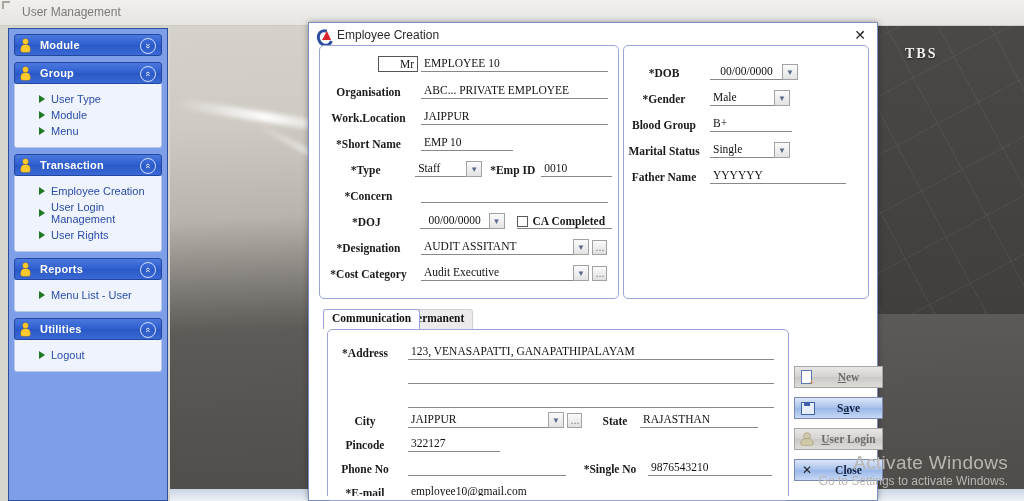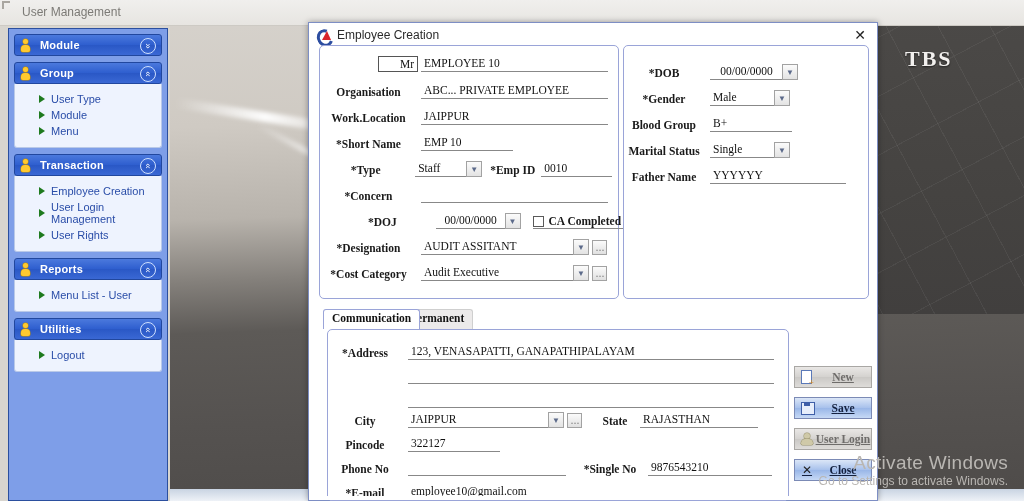--- a/index.html
+++ b/index.html
@@ -35,21 +35,21 @@
   .bg-dark-grid {
     position: absolute; left: 830px; top: 14px; width: 194px; height: 300px;
     background:
       repeating-linear-gradient(62deg, rgba(255,255,255,.055) 0 1px, rgba(255,255,255,0) 1px 46px),
       repeating-linear-gradient(-28deg, rgba(255,255,255,.05) 0 1px, rgba(255,255,255,0) 1px 52px),
       linear-gradient(180deg, #4b4947 0%, #454341 60%, #413f3e 100%);
   }
   .tbs-logo {
     position: absolute; left: 905px; top: 46px;
     font-family: "Liberation Serif", serif;
-    font-weight: bold; font-size: 22px; letter-spacing: 2px;
+    font-weight: bold; font-size: 14px; letter-spacing: 2px;
     color: #f2f0ee;
     text-shadow: 0 1px 2px rgba(0,0,0,.6);
   }
   .bg-bottom-band {
     position: absolute; left:170px; top: 489px; width: 854px; height: 12px;
     background: linear-gradient(180deg,#c9d4e2,#eef2f7);
   }
 
   
   .app-titlebar {
@@ -212,27 +212,26 @@
     font-family: "Liberation Serif", serif;
     font-size: 11.5px; font-weight: bold; color: #111;
     border: 1px solid #bfc6de; border-bottom: none;
     border-radius: 3px 3px 0 0;
   }
   .tab.active { left: 0; background: #ffffff; border-color: #9aa4d8; z-index: 2; }
   .tab.inactive { left: 78px; background: #eceaea; border-color: #cfcfcf; }
 
   
   .btn {
-    position: absolute; left: 794px; width: 78px; height: 22px;
+    position: absolute; left: 794px; width: 89px; height: 22px;
     display: flex; align-items: center;
     border: 1px solid #7b8ab5;
     font-family: "Liberation Serif", serif;
     font-size: 11.5px; font-weight: bold;
     padding-left: 4px;
-    text-decoration: underline;
   }
   .btn.primary { background: linear-gradient(180deg,#dbe6f7 0%, #a9c2ec 48%, #9ab7e8 52%, #c6d9f5 100%); color:#14213f; }
   .btn.disabled { background: linear-gradient(180deg,#e9e7e5 0%, #d4d2cf 50%, #cbc9c6 52%, #dedcd9 100%); color:#6e6c6a; border-color:#a9a7a4; }
   .btn .blabel { flex: 1; text-align: center; }
   .btn u { text-decoration: underline; }
   .bicon { width: 16px; height: 16px; flex: none; position: relative; }
 
   .ico-new::before {
     content:""; position:absolute; left:2px; top:1px; width:9px; height:12px;
     border:1px solid #5b79b8; background:#fff;
@@ -400,21 +399,21 @@
         <span class="combo-arrow">▼</span>
         <span class="flabel" style="width:52px; margin-left:6px;">*Emp ID</span>
         <span class="fval" style="width:75px; margin-left:4px;">0010</span>
       </div>
 
       <div class="field" style="left:0; top:139px; width:292px;">
         <span class="flabel" style="width:97px;">*Concern</span>
         <span class="fval" style="width:187px; margin-left:4px;"></span>
       </div>
 
-      <div class="field" style="left:16px; top:165px; width:292px;">
+      <div class="field" style="left:0; top:165px; width:292px;">
         <span class="flabel" style="width:97px;">*DOJ</span>
         <span class="fval" style="width:72px; margin-left:7px; text-align:center;">00/00/0000</span>
         <span class="combo-arrow">▼</span>
         <span class="fline" style="width:100px; margin-left:12px; display:flex; align-items:center;">
           <span class="chk"></span>
           <span class="flabel">CA Completed</span>
         </span>
       </div>
 
       <div class="field" style="left:0; top:191px; width:292px;">

